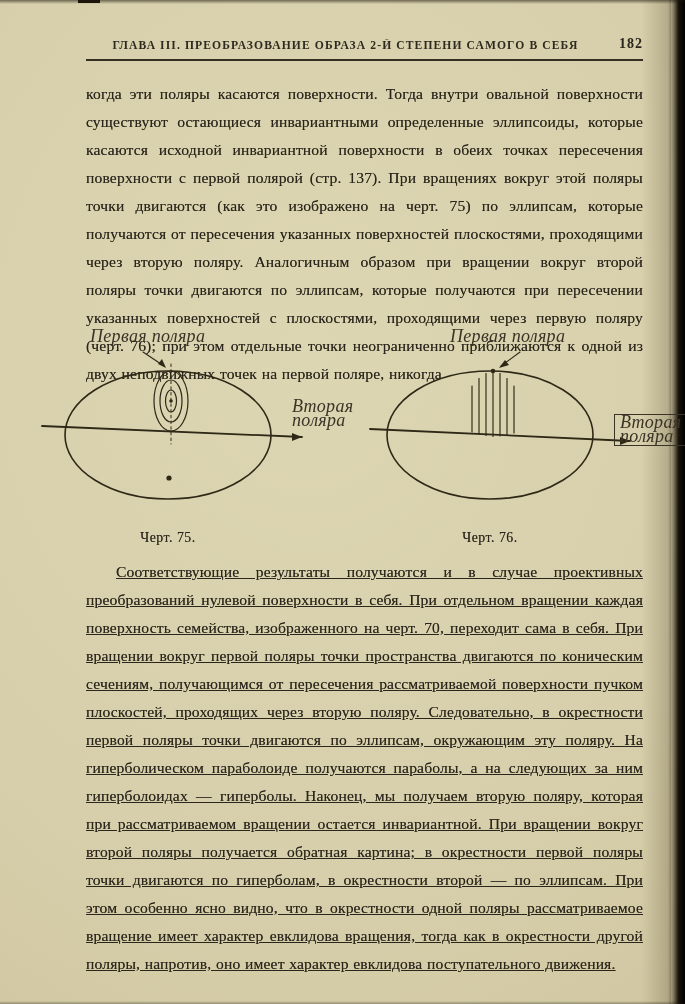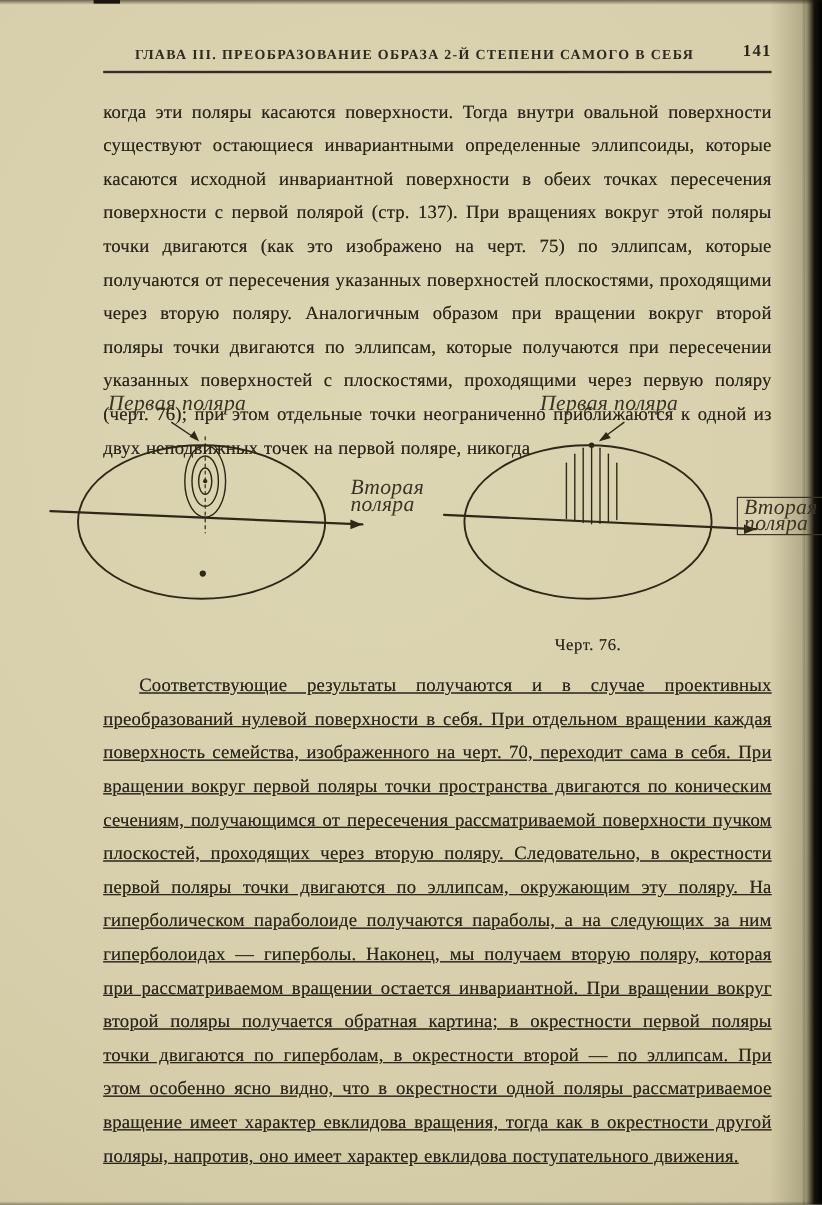--- a/index.html
+++ b/index.html
@@ -89,21 +89,21 @@
 <div class="page">
 
   <div class="edge-right-shadow"></div>
   <div class="edge-right"></div>
   <div class="edge-top"></div>
   <div class="edge-bottom"></div>
   <div class="speck" style="top:0;left:78px;width:22px;height:3px;"></div>
 
   <div class="header">
     <div class="chapter-title">ГЛАВА III. ПРЕОБРАЗОВАНИЕ ОБРАЗА 2-Й СТЕПЕНИ САМОГО В СЕБЯ</div>
-    <div class="page-number">141</div>
+    <div class="page-number">182</div>
   </div>
 
   <div class="textblock" id="text-top">
     <p>когда эти поляры касаются поверхности. Тогда внутри овальной поверхности существуют остающиеся инвариантными определенные эллипсоиды, которые касаются исходной инвариантной поверхности в обеих точках пересечения поверхности с первой полярой (стр. 137). При вращениях вокруг этой поляры точки двигаются (как это изображено на черт. 75) по эллипсам, которые получаются от пересечения указанных поверхностей плоскостями, проходящими через вторую поляру. Аналогичным образом при вращении вокруг второй поляры точки двигаются по эллипсам, которые получаются при пересечении указанных поверхностей с плоскостями, проходящими через первую поляру (черт. 76); при этом отдельные точки неограниченно приближаются к одной из двух неподвижных точек на первой поляре, никогда</p>
   </div>
 
   <div class="figures">
 
     <div class="fig" id="fig-75">
       <svg width="298" height="182" viewBox="0 0 298 182">
@@ -119,20 +119,21 @@
         <polygon points="262,97 252,93 252,101" fill="#2e2817"></polygon>
         <polygon points="126,28 118,24 122,19" fill="#2e2817"></polygon>
         <circle cx="129" cy="138" r="2.6" fill="#2e2817"></circle>
         <circle cx="131" cy="61" r="1.8" fill="#2e2817"></circle>
       </svg>
       <div class="fig-label" style="left:50px; top:-2px;">Первая  поляра</div>
       <div class="fig-label" style="left:252px; top:68px;">
         <div>Вторая</div>
         <div>поляра</div>
       </div>
+      <div class="caption">Черт. 75.</div>
     </div>
 
     <div class="fig" id="fig-76">
       <svg width="298" height="182" viewBox="0 0 298 182">
         <g stroke="#2e2817" fill="none" stroke-width="1.6" stroke-linecap="round">
           <ellipse cx="128" cy="95" rx="103" ry="64"></ellipse>
           <path d="M8 89 L268 101" stroke-width="1.8"></path>
           <g stroke-width="1.15">
             <path d="M110 46 L110 92"></path>
             <path d="M117 38.5 L117 94"></path>

